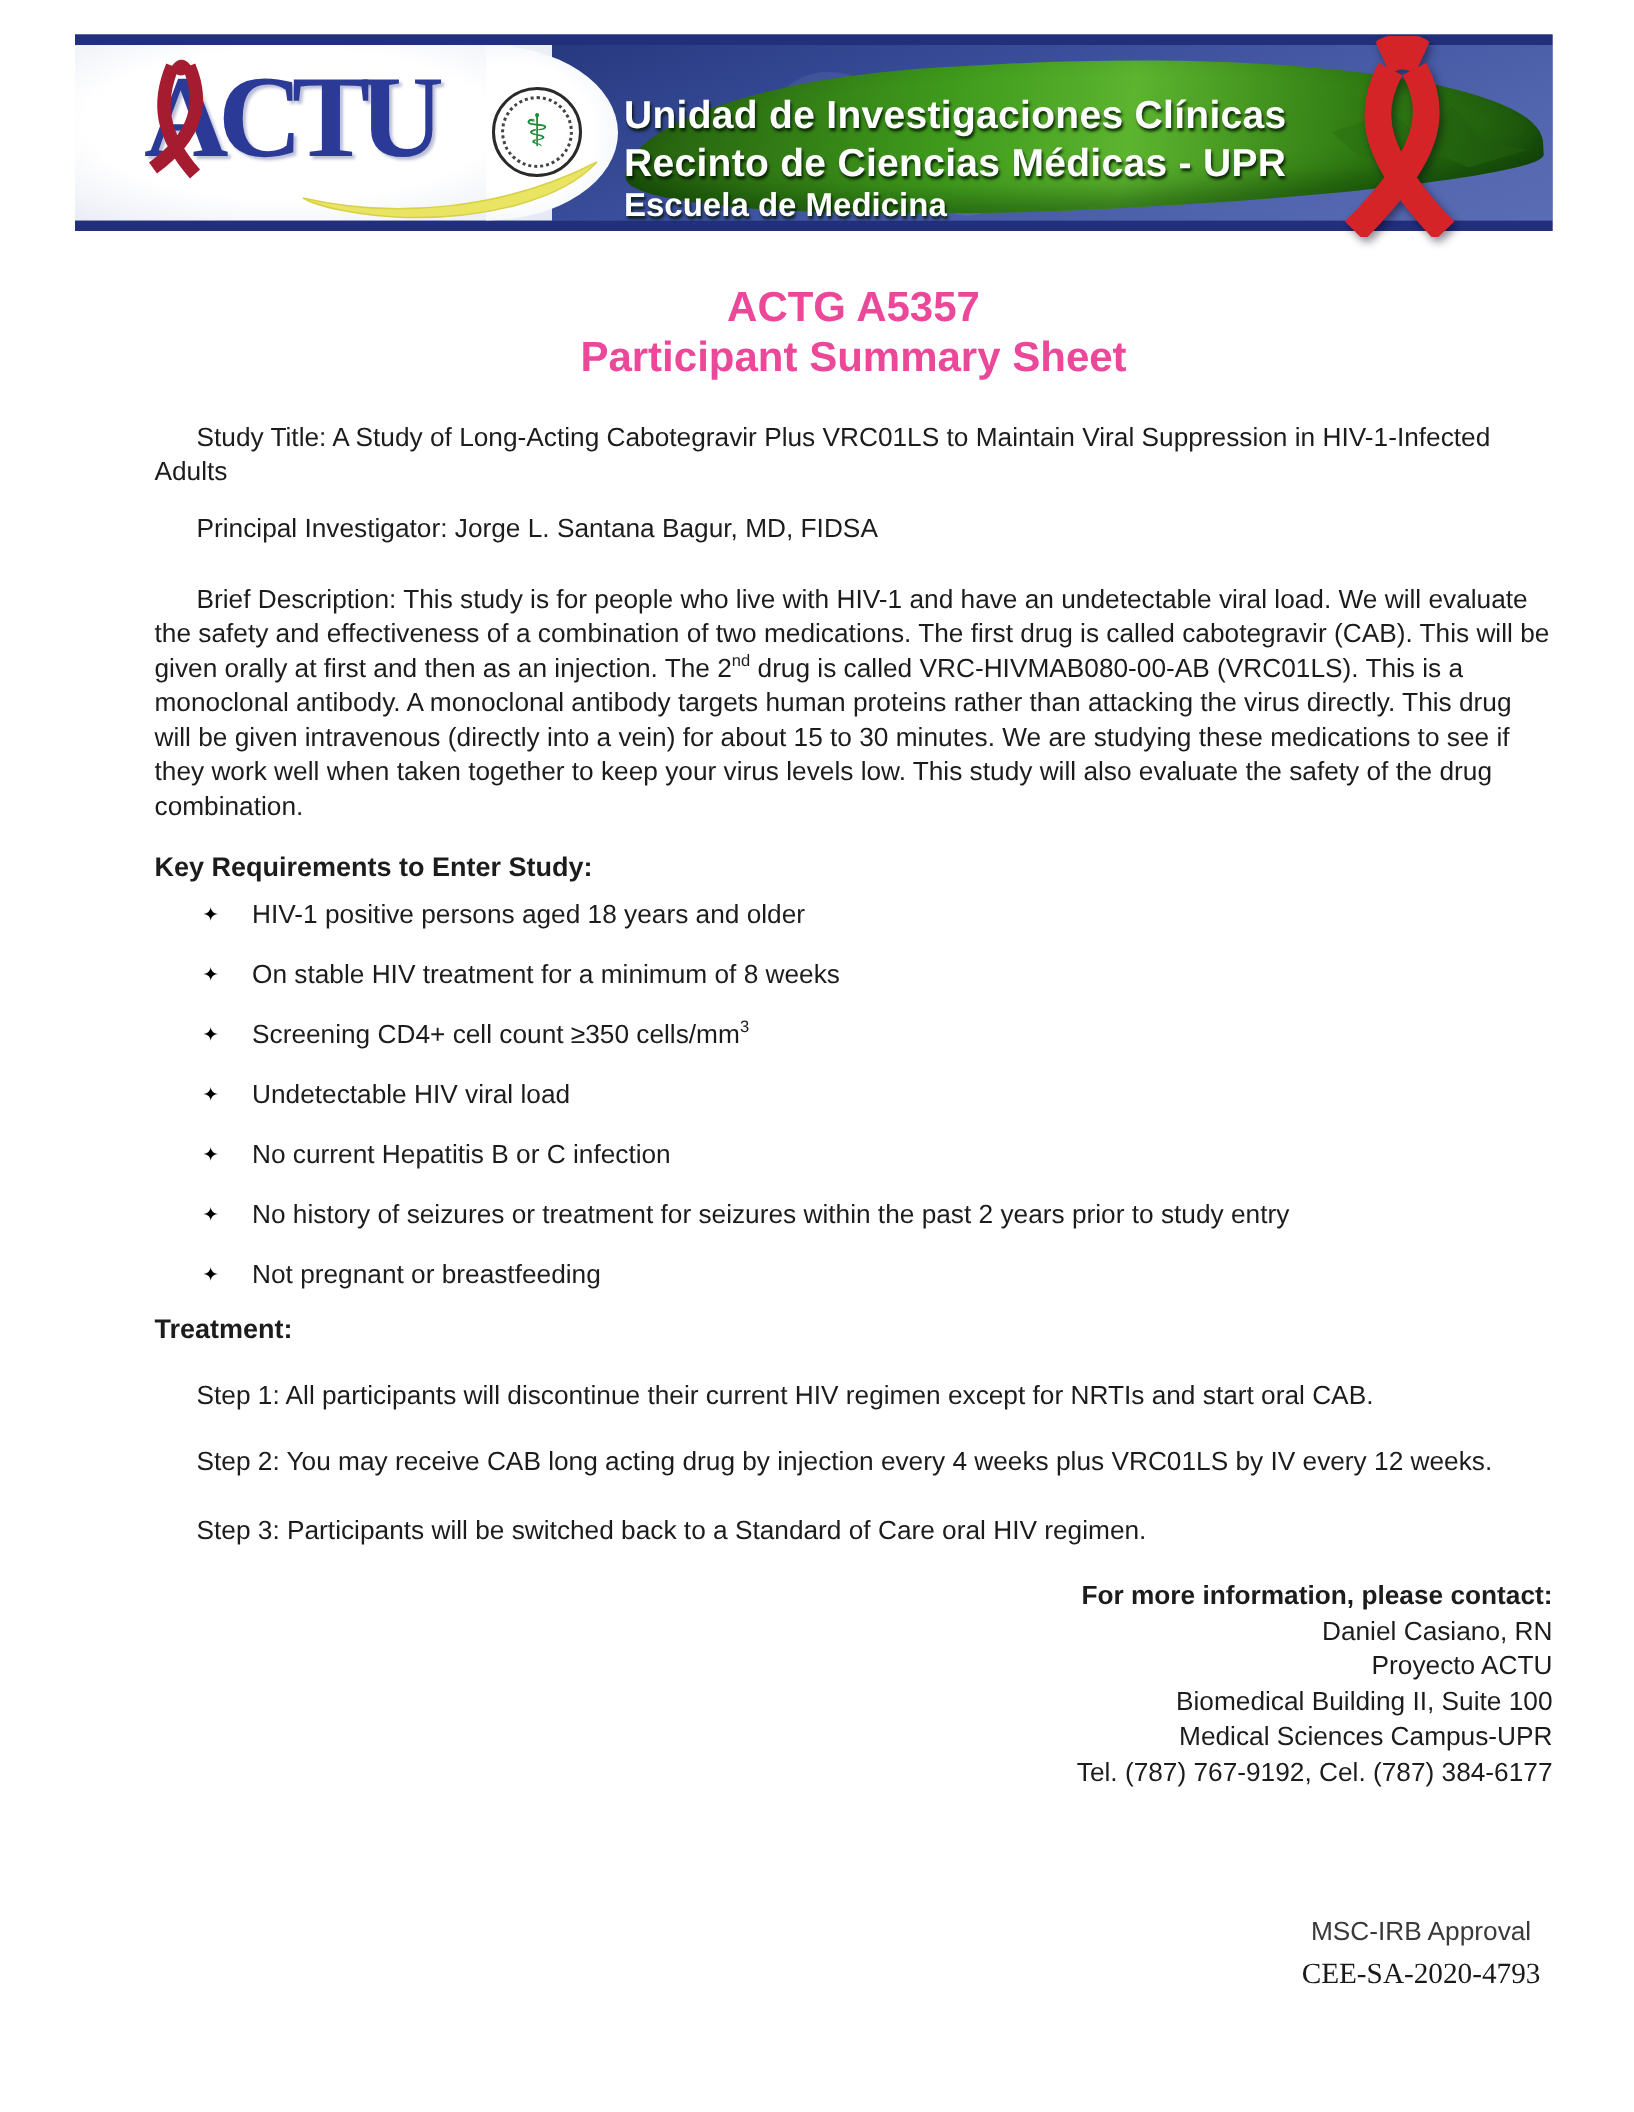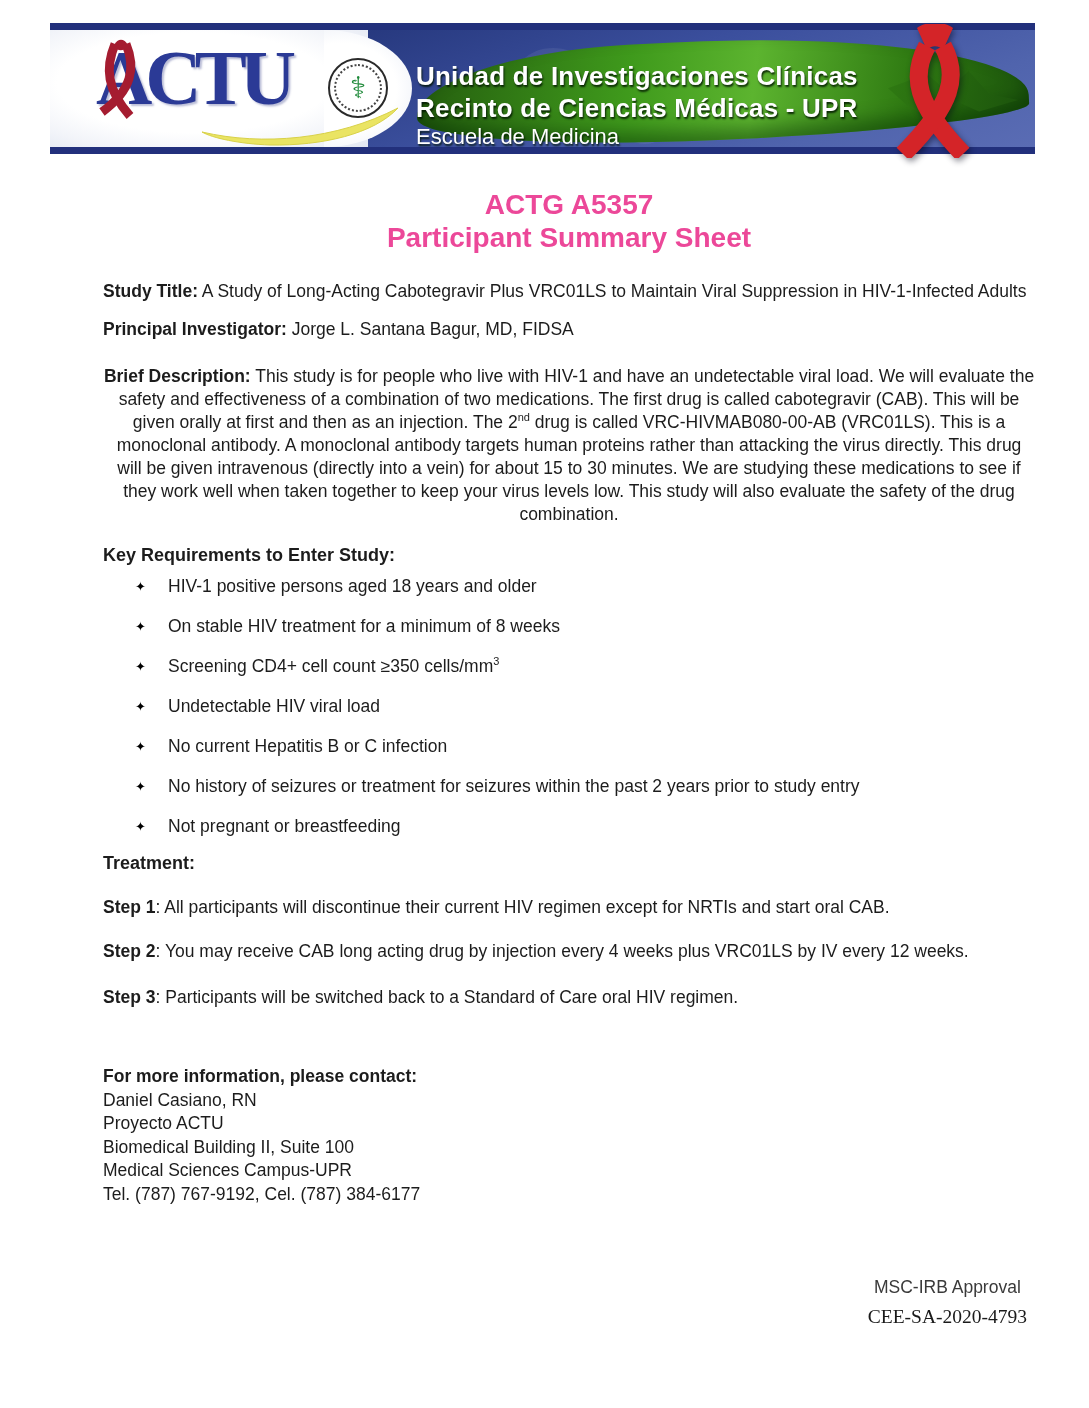--- a/index.html
+++ b/index.html
@@ -76,53 +76,53 @@
   .swirl.s2 { left:250px; top:60px; width:54px; height:54px; }
   .big-ribbon { position:absolute; right:48px; top:-6px; z-index:4;
     filter:drop-shadow(2px 3px 3px rgba(0,0,20,.45)); }
   .banner-text { position:absolute; left:48px; top:30px; z-index:5; }
   .banner-text .org1, .banner-text .org2 {
     font-size:26px; font-weight:700; color:#ffffff; line-height:32px;
     text-shadow:1px 2px 2px rgba(0,20,0,.85); letter-spacing:.2px;
     white-space:nowrap;
   }
   .banner-text .org3 {
-    font-size:22px; font-weight:400; color:#ffffff; line-height:26px;
+    font-size:22px; font-weight:700; color:#ffffff; line-height:26px;
     text-shadow:1px 2px 2px rgba(0,20,0,.85); white-space:nowrap;
   }
 
   
   .content { position:absolute; left:103px; top:153px; width:932px; }
   .doc-title {
     margin-top:35px; text-align:center;
     font-size:28px; font-weight:700; line-height:33px; color:#ec4899;
   }
   .para { font-size:17.5px; line-height:23px; margin-top:16px; }
-  .para b { font-weight:700; }
+  .para b { font-weight:400;margin-left:28px; }
   .p-study { margin-top:26px; }
   .p-pi    { margin-top:15px; }
-  .p-brief { margin-top:24px;text-align:center; }
+  .p-brief { margin-top:24px; }
   sup { font-size:11px; line-height:0; }
 
   .section-heading { font-size:18px; font-weight:700; line-height:23px; margin-top:18px; }
   ul.req-list { list-style:none; }
   ul.req-list li {
     display:flex; align-items:flex-start;
     padding-left:32px; margin-top:17px;
     font-size:17.5px; line-height:23px;
   }
   ul.req-list li:first-child { margin-top:8px; }
   .bullet { width:33px; flex:0 0 33px; font-size:13px; line-height:23px; color:#000; }
 
   .p-treatment { margin-top:14px; }
   .p-step  { margin-top:21px; }
   .p-step3 { margin-top:23px; }
   .p-duration { margin-top:22px; }
 
-  .contact { margin-top:56px; text-align:left; font-size:17.5px; line-height:23.5px; }
+  .contact { margin-top:20px; text-align:right; font-size:17.5px; line-height:23.5px; }
   .contact .contact-heading { font-weight:700; }
 
   .approval { position:absolute; right:62px; top:1276px; text-align:center; }
   .approval-line1 { font-size:17.5px; color:#3a3a3a; line-height:23px; }
   .approval-line2 { font-family:"Liberation Serif", serif; font-size:19.5px; color:#1a1a1a; margin-top:7px; }
 </style>
 </head>
 <body>
 
 <div class="page">

